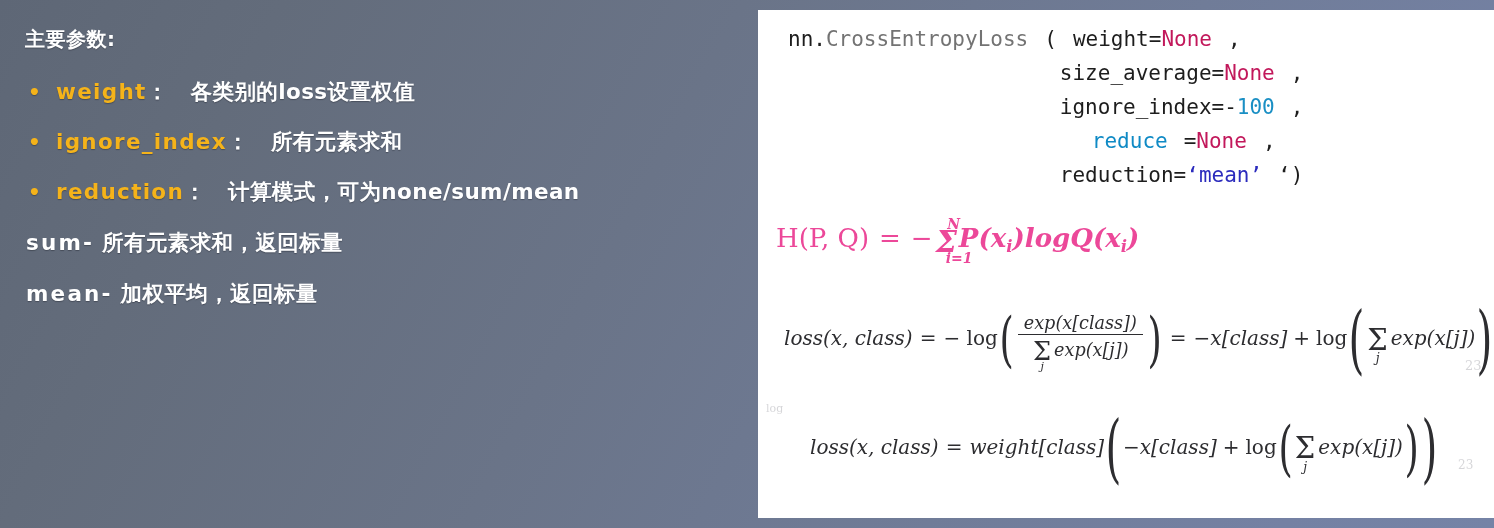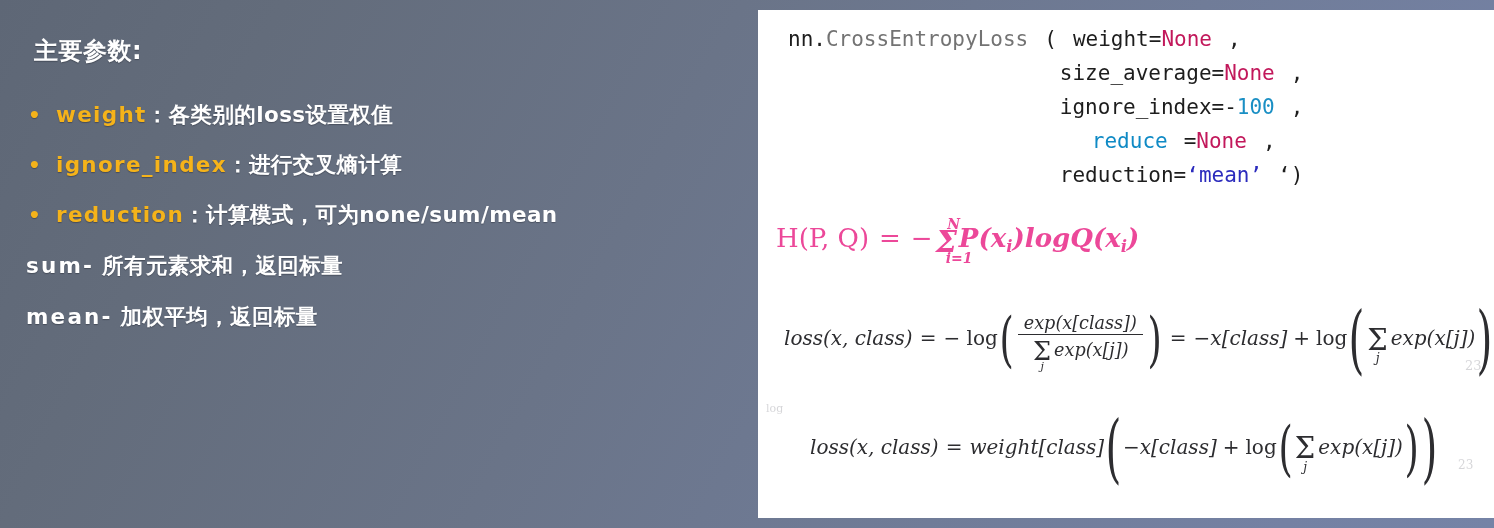--- a/index.html
+++ b/index.html
@@ -45,22 +45,22 @@
   }
   .lead .mono-part {
     font-family: "DejaVu Sans Mono", "Liberation Mono", monospace;
     font-weight: bold;
     font-size: 20px;
     letter-spacing: -0.2px;
   }
 
   .section-head {
     font-weight: bold;
-    font-size: 24px;
-    margin: 12px;
+    font-size: 20px;
+    margin: 3px;
     padding-top: 17px;
     letter-spacing: 0.5px;
     text-shadow: 0 1px 1px rgba(20,24,32,0.35);
   }
 
   .bullet-list {
     list-style: none;
     margin: 0;
     padding: 0;
   }
@@ -89,20 +89,21 @@
     font-weight: bold;
     letter-spacing: 1.3px;
   }
   .bullet-sep {
     color: #ffffff;
     letter-spacing: 0.5px;
   }
   .bullet-desc {
     color: #ffffff;
     letter-spacing: 0.4px;
+    margin-left: 22px;
   }
 
   .note-row {
     font-size: 21.5px;
     font-weight: bold;
     letter-spacing: 0.4px;
     padding-top: 22px;
     padding-left: 4px;
     color: #ffffff;
     text-shadow: 0 1px 1px rgba(20,24,32,0.35);
@@ -285,21 +286,21 @@
         <span class="bullet-dot">•</span>
         <span class="bullet-key">weight</span>
         <span class="bullet-sep">：</span>
         <span class="bullet-desc">各类别的loss设置权值</span>
       </div>
 
       <div class="bullet-row">
         <span class="bullet-dot">•</span>
         <span class="bullet-key">ignore_index</span>
         <span class="bullet-sep">：</span>
-        <span class="bullet-desc">进行交叉熵计算</span>
+        <span class="bullet-desc">所有元素求和</span>
       </div>
 
       <div class="bullet-row">
         <span class="bullet-dot">•</span>
         <span class="bullet-key">reduction</span>
         <span class="bullet-sep"> ：</span>
         <span class="bullet-desc">计算模式，可为none/sum/mean</span>
       </div>
     </div>
 

